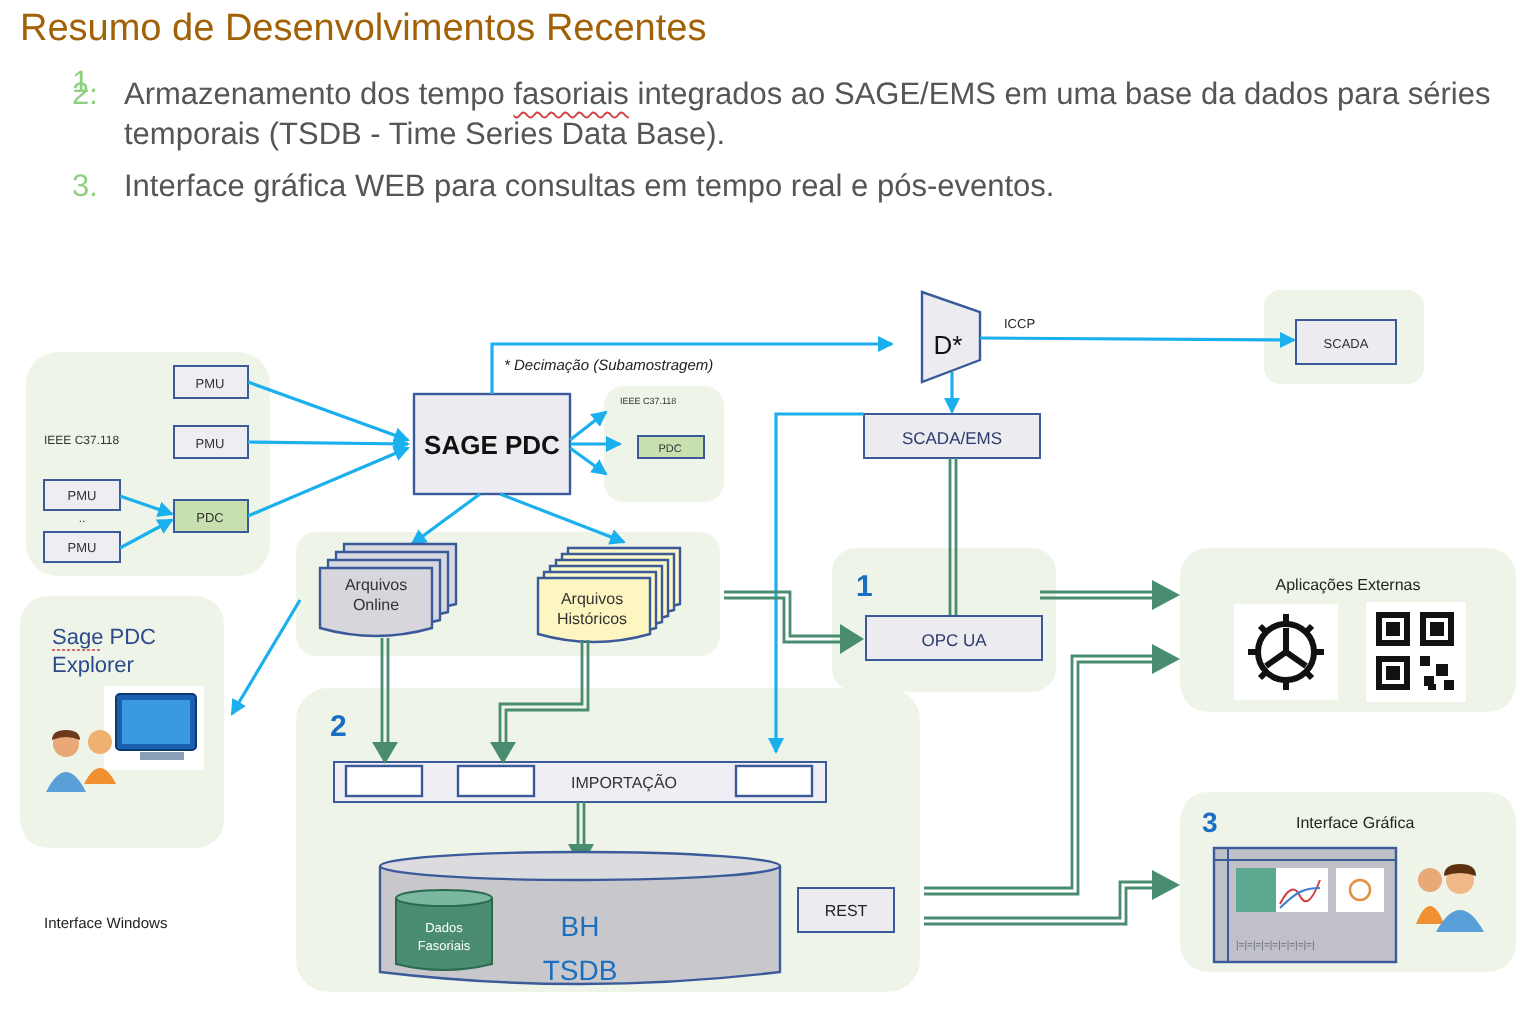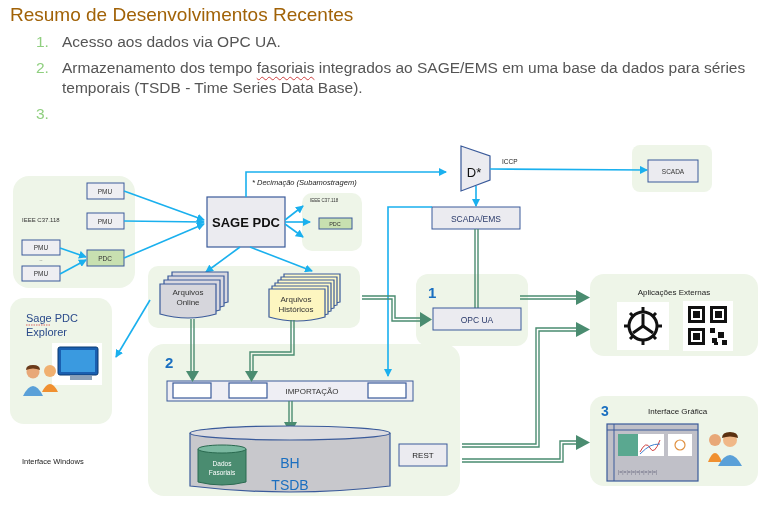--- a/index.html
+++ b/index.html
@@ -10,23 +10,23 @@
   ol.items li .num { position:absolute; left:0; top:0; color:#8fcf7f; }
   .squiggle { text-decoration: underline wavy #d04040; text-decoration-thickness:1px; text-underline-offset:3px; }
   svg#diagram { position:absolute; left:0; top:0; }
   .lbl { font-family:"Liberation Sans", "DejaVu Sans", sans-serif; }
 </style>
 </head>
 <body>
 
 <div class="title">Resumo de Desenvolvimentos Recentes</div>
 <ol class="items">
-  <li><span class="num">1.</span><span>Acesso aos dados via OPC UA.</span></li>
+  <li><span class="num">1.</span></li>
   <li><span class="num">2.</span><span>Armazenamento dos tempo </span><span class="squiggle">fasoriais</span><span> integrados ao SAGE/EMS em uma base da dados para séries temporais (TSDB - Time Series Data Base).</span></li>
-  <li><span class="num">3.</span></li>
+  <li><span class="num">3.</span><span>Interface gráfica WEB para consultas em tempo real e pós-eventos.</span></li>
 </ol>
 
 <svg id="diagram" width="768" height="505" viewBox="0 0 768 505">
   <defs>
     <marker id="ab" markerWidth="8" markerHeight="8" refX="7" refY="4" orient="auto" markerUnits="userSpaceOnUse">
         <path d="M0,0 L8,4 L0,8 z" fill="#1ab0ee"></path>
       </marker>
     <marker id="ag" markerWidth="14" markerHeight="14" refX="12" refY="7" orient="auto" markerUnits="userSpaceOnUse">
         <path d="M0,0 L14,7 L0,14 z" fill="#4a8c70"></path>
       </marker>

